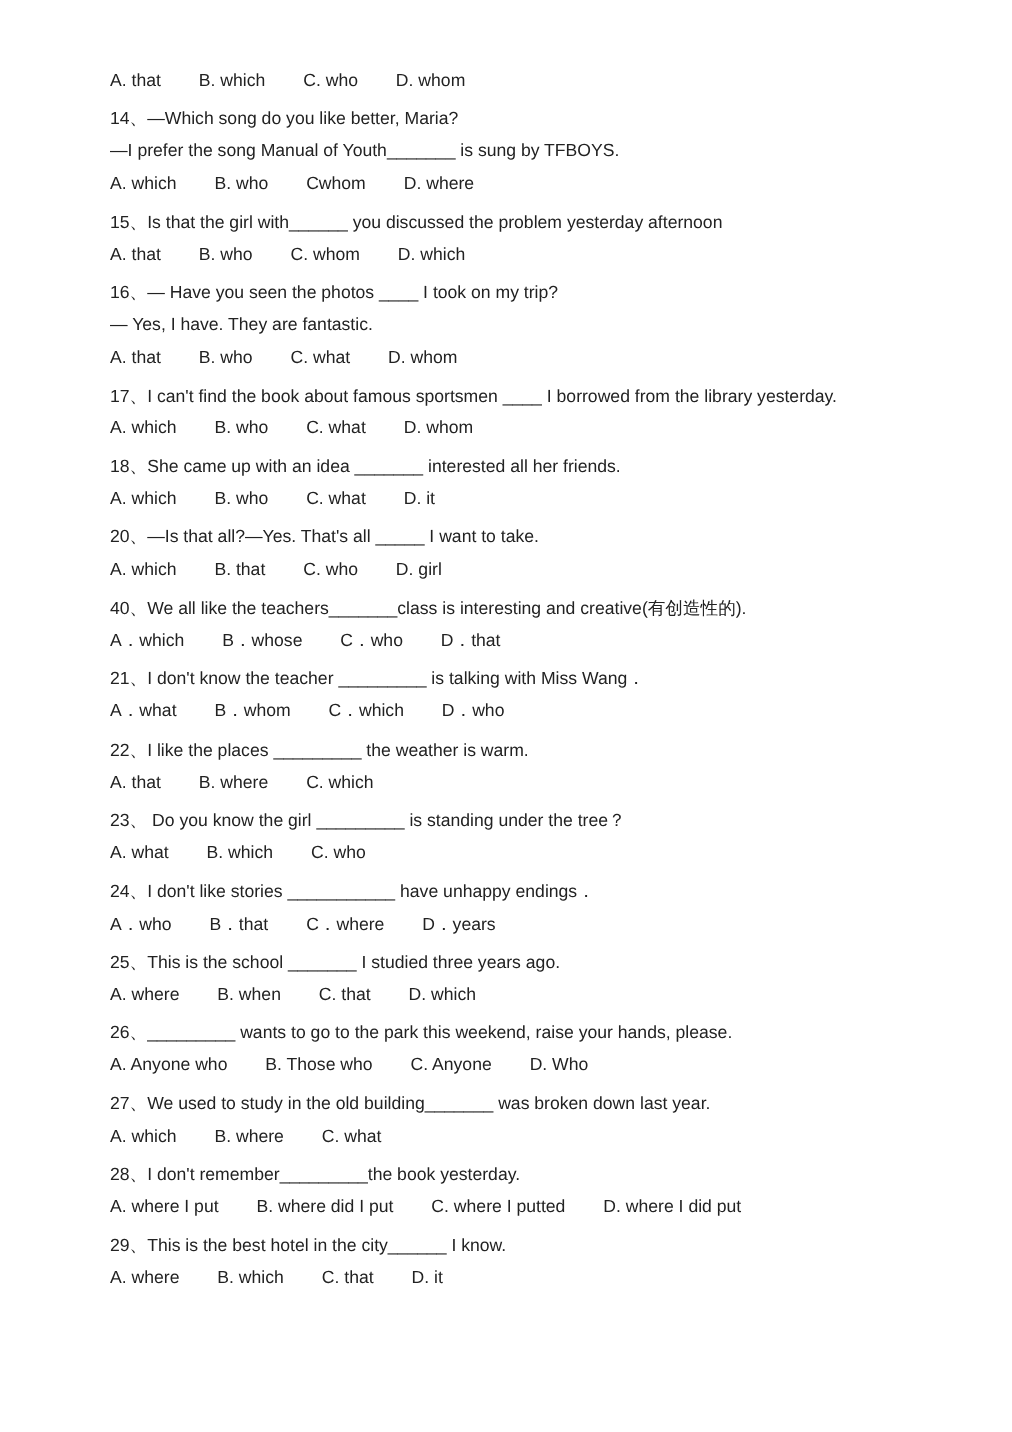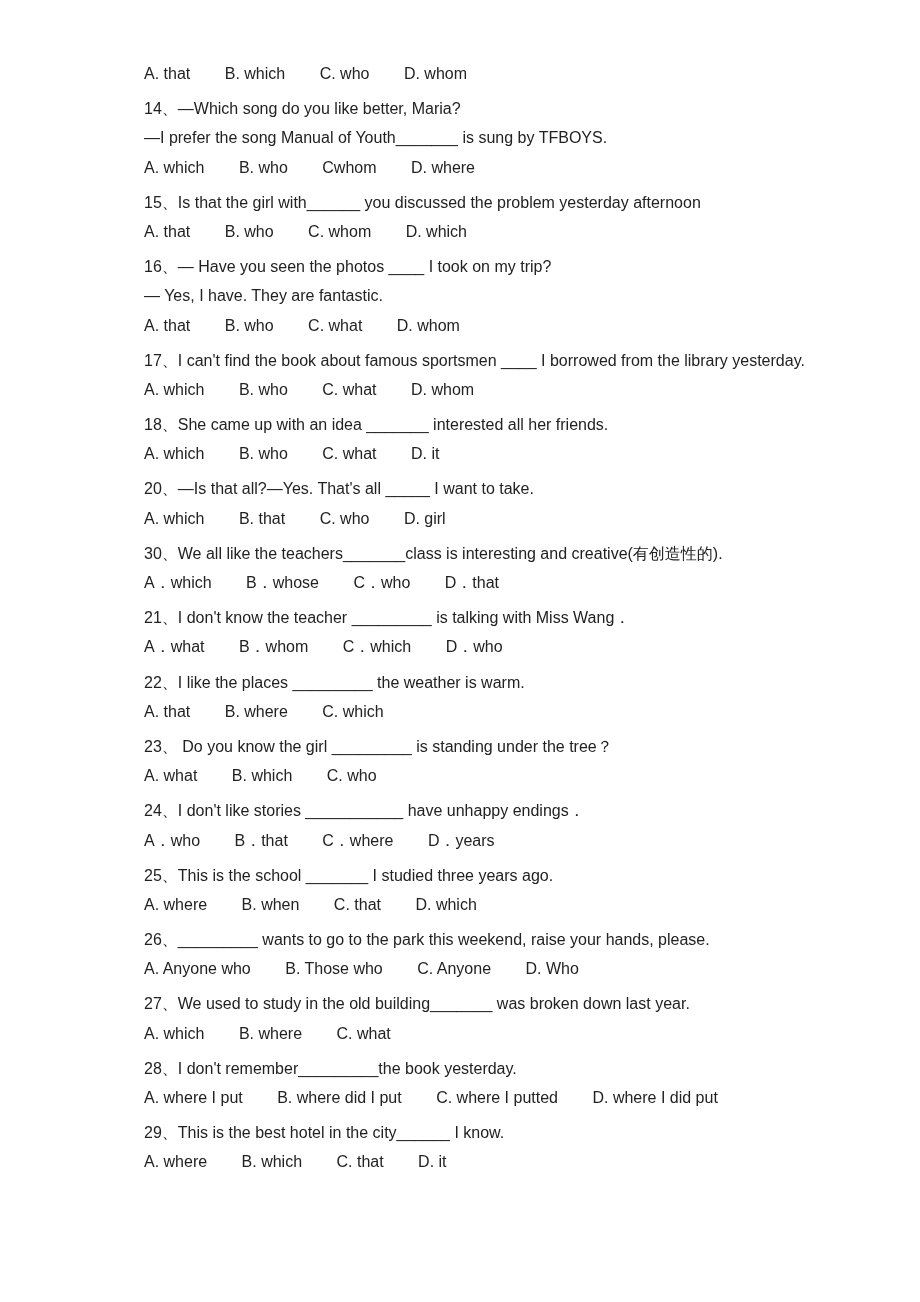--- a/index.html
+++ b/index.html
@@ -8,21 +8,20 @@
       font-family: Arial, sans-serif;
       font-size: 16px;
       color: #222;
       width: 920px;
       min-height: 1302px;
       padding: 60px 100px 60px 100px;
     }
     .question-block {
       margin-bottom: 6px;
       line-height: 1.7;
-      margin-left: 44px;
     }
     .question-text {
       display: block;
       margin-bottom: 2px;
     }
     .options-line {
       display: block;
       margin-bottom: 8px;
     }
     .option {
@@ -100,21 +99,21 @@
     <span class="question-text">20、—Is that all?—Yes. That's all _____ I want to take.</span>
     <span class="options-line">
       <span class="option">A. which</span>
       <span class="option">B. that</span>
       <span class="option">C. who</span>
       <span class="option">D. girl</span>
     </span>
   </div>
 
   <div class="question-block">
-    <span class="question-text">30、We all like the teachers_______class is interesting and creative(有创造性的).</span>
+    <span class="question-text">40、We all like the teachers_______class is interesting and creative(有创造性的).</span>
     <span class="options-line">
       <span class="option">A．which</span>
       <span class="option">B．whose</span>
       <span class="option">C．who</span>
       <span class="option">D．that</span>
     </span>
   </div>
 
   <div class="question-block">
     <span class="question-text">21、I don't know the teacher _________ is talking with Miss Wang．</span>

